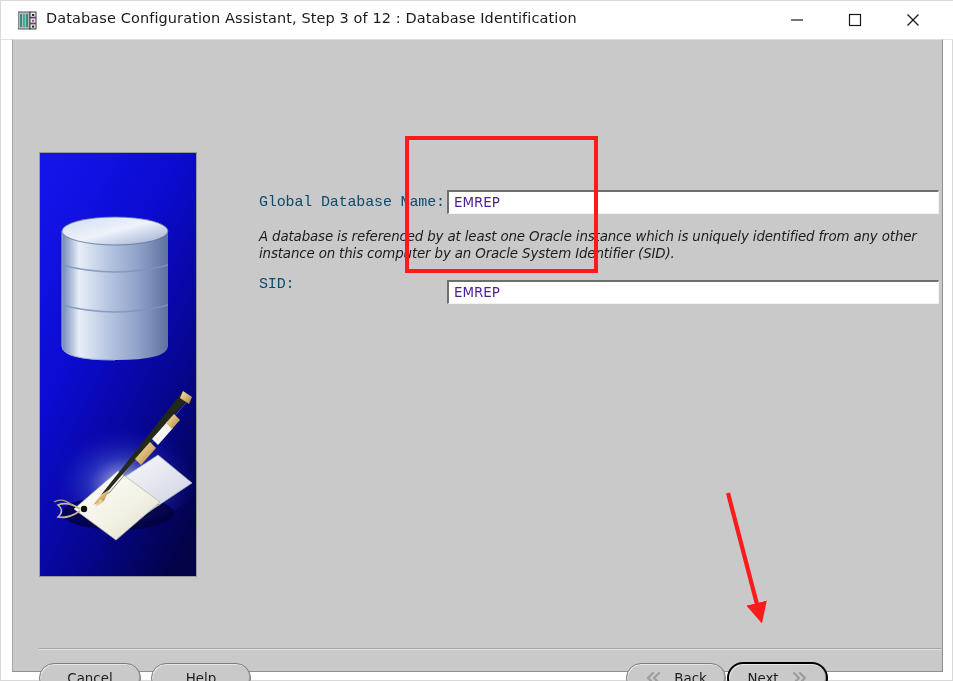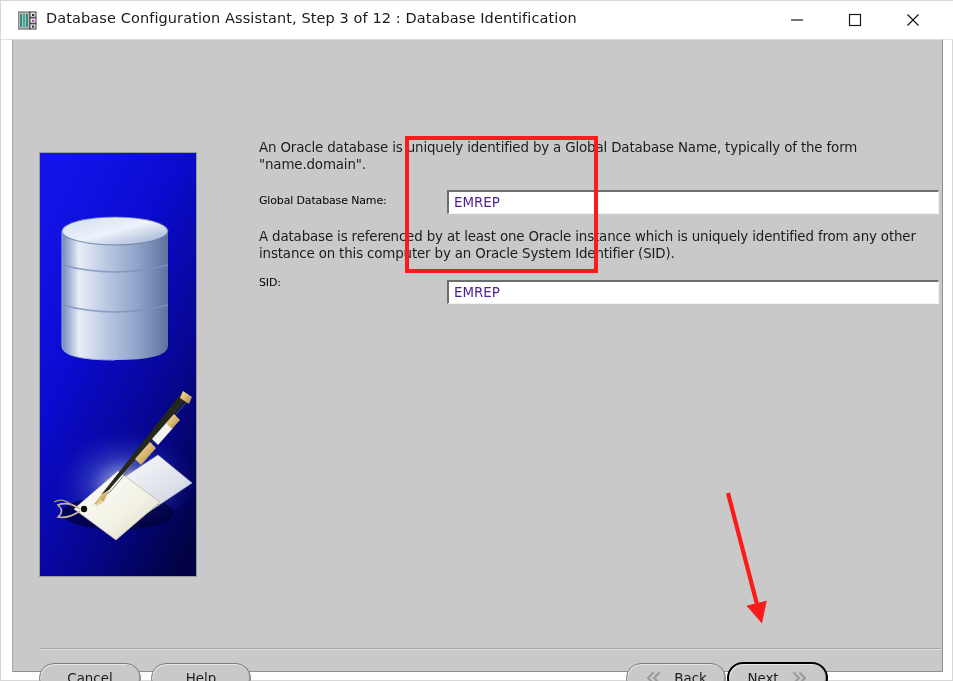--- a/index.html
+++ b/index.html
@@ -88,29 +88,30 @@
 
   
   .para {
     position: absolute;
     color: #1c1c1c;
     font-size: 13.4px;
     line-height: 17px;
     letter-spacing: -0.15px;
   }
   #para1 { left: 246px; top: 99px; width: 690px; }
-  #para2 { left: 246px; top: 188px; width: 690px; }
+  #para2 { left: 246px; top: 188px; width: 690px; font-style: italic; }
 
   .field-label {
     position: absolute;
     left: 246px;
-    color: #000000;
-    font-size: 11px;
+    color: #0c4a6e;
+    font-size: 15px;
     letter-spacing: -0.15px;
     white-space: nowrap;
+    font-family: Liberation Mono, monospace;
   }
   #label-gdbname { top: 154px; }
   #label-sid { top: 236px; }
 
   .text-input {
     position: absolute;
     height: 24px;
     background: #ffffff;
     border-top: 2px solid #6e6e6e;
     border-left: 2px solid #6e6e6e;
@@ -304,21 +305,20 @@
           <path d="M53 352 L61 342 L69 337 L64 348 Z" fill="url(#gold)"></path>
           <path d="M55 354 L60 346 L64 349 Z" fill="#e7cf9c"></path>
           <path d="M95 306 L110 289 L116 295 L101 312 Z" fill="url(#gold)"></path>
           <path d="M112 286 L127 269 L133 275 L118 292 Z" fill="#f4f4f2"></path>
           <path d="M126 270 L134 261 L140 267 L132 276 Z" fill="url(#gold)"></path>
           <path d="M143 238 L152 244 L149 251 L140 245 Z" fill="url(#gold)"></path>
         </g>
       </svg>
     </div>
 
-    <div class="para" id="para1">An Oracle database is uniquely identified by a Global Database Name, typically of the form "name.domain".</div>
 
     <label class="field-label" id="label-gdbname">Global Database Name:</label>
     <input class="text-input" id="input-gdbname" type="text" value="EMREP" style="">
 
     <div class="para" id="para2">A database is referenced by at least one Oracle instance which is uniquely identified from any other instance on this computer by an Oracle System Identifier (SID).</div>
 
     <label class="field-label" id="label-sid">SID:</label>
     <input class="text-input" id="input-sid" type="text" value="EMREP" style="">
 
     <div id="separator"></div>

